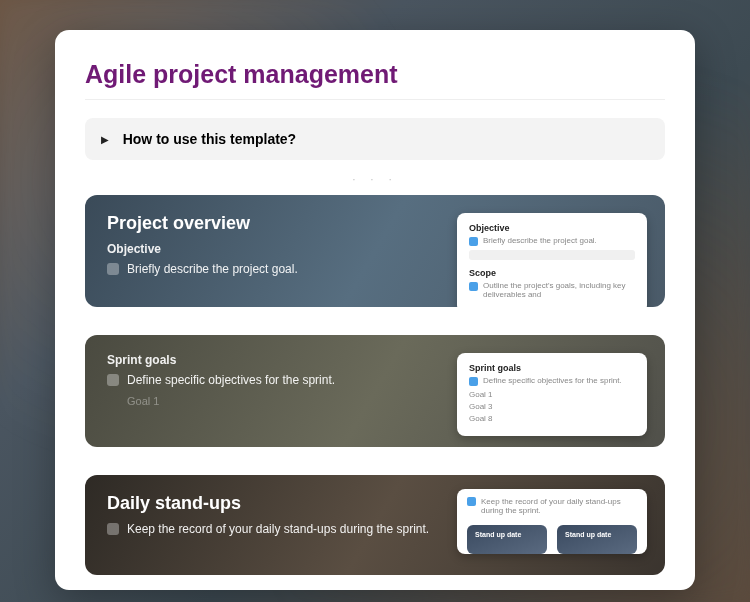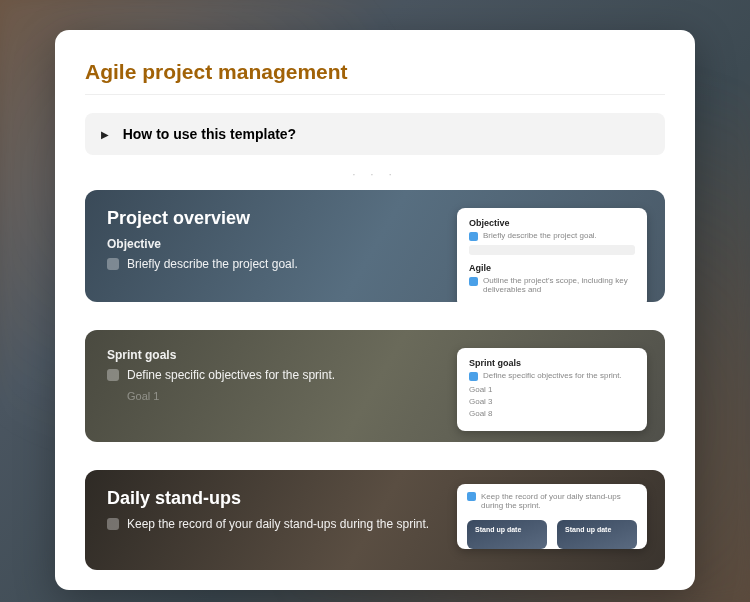--- a/index.html
+++ b/index.html
@@ -21,23 +21,23 @@
     position: relative;
     width: 640px;
     background: #fff;
     border-radius: 14px;
     padding: 30px 30px 0 30px;
     box-shadow: 0 10px 40px rgba(0,0,0,0.3);
     height: 560px;
     overflow: hidden;
   }
   .title {
-    font-size: 21px;
+    font-size: 25px;
     font-weight: 700;
-    color: #a16207;
+    color: #701a75;
     padding-bottom: 10px;
     border-bottom: 1px solid #eee;
   }
   .collapse {
     margin-top: 18px;
     background: #f3f3f3;
     border-radius: 8px;
     padding: 13px 16px;
     display: flex;
     align-items: center;
@@ -163,24 +163,24 @@
           <span class="chk"></span>
           <span>Briefly describe the project goal.</span>
         </div>
         <div class="preview">
           <div class="ptitle">Objective</div>
           <div class="pline">
             <span class="picon"></span>
             <span>Briefly describe the project goal.</span>
           </div>
           <div class="bar"></div>
-          <div class="ptitle">Agile</div>
-          <div class="pline">
-            <span class="picon"></span>
-            <span>Outline the project's scope, including key deliverables and</span>
+          <div class="ptitle">Scope</div>
+          <div class="pline">
+            <span class="picon"></span>
+            <span>Outline the project's goals, including key deliverables and</span>
           </div>
         </div>
       </div>
 
       <div class="card sprint">
         <div class="sub">Sprint goals</div>
         <div class="row">
           <span class="chk"></span>
           <span>Define specific objectives for the sprint.</span>
         </div>

